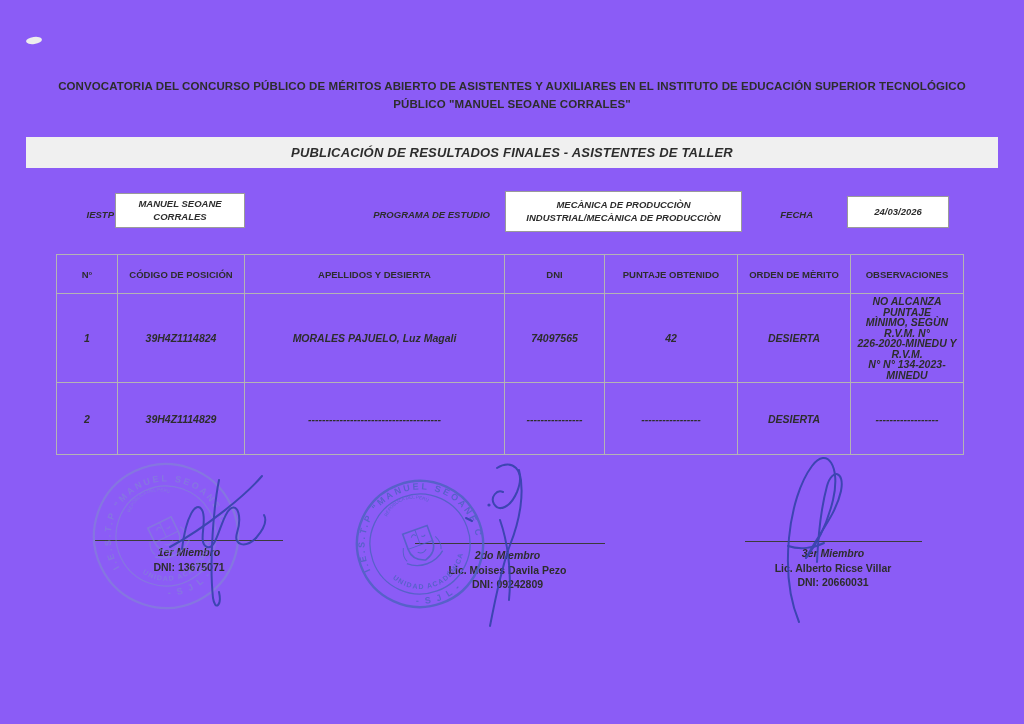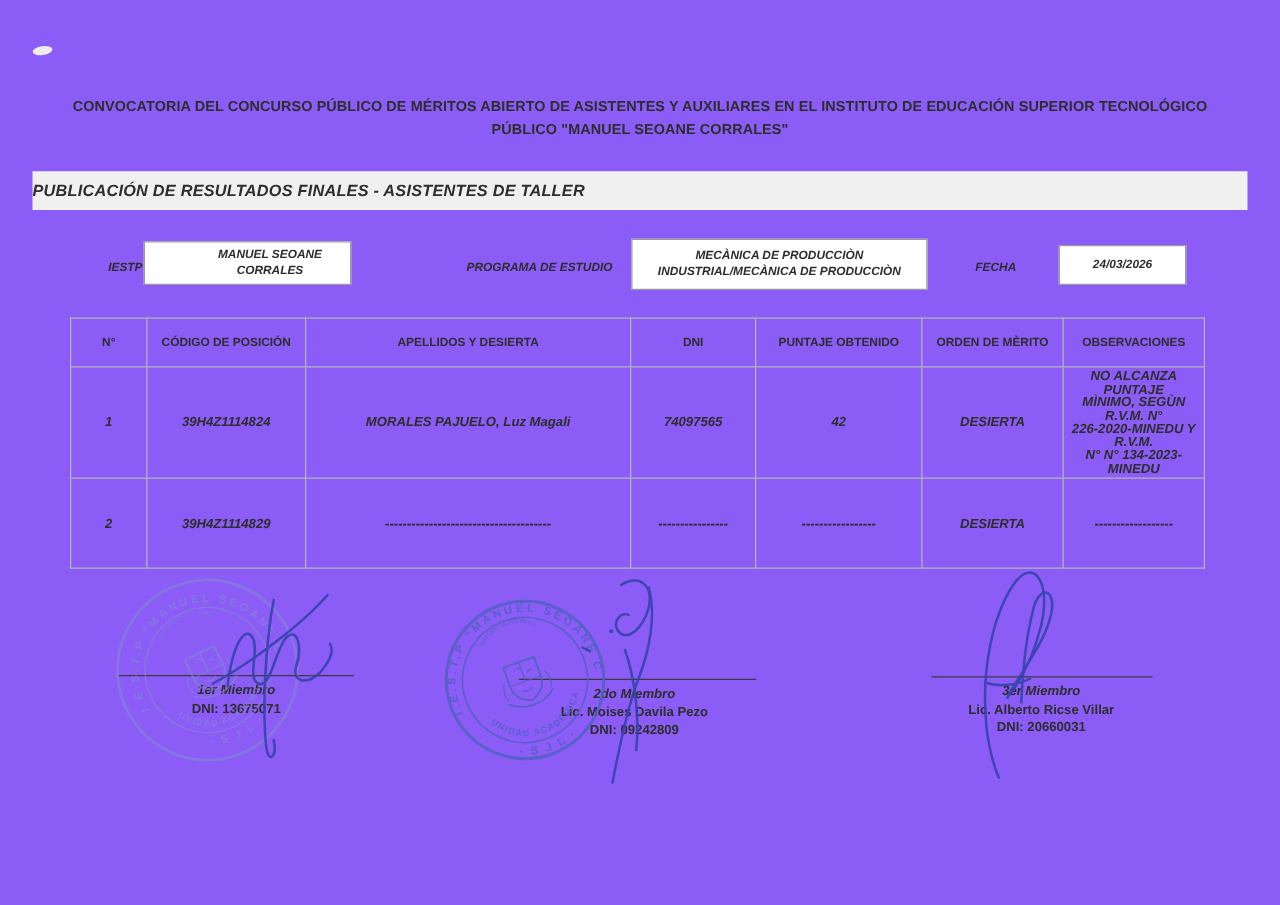--- a/index.html
+++ b/index.html
@@ -3,21 +3,21 @@
 <meta charset="utf-8">
 <style>
   html,body{margin:0;padding:0;background:#ffffff;}
   .page{
     position:relative;width:1024px;height:724px;background:#8b5cf6;overflow:hidden;
     font-family:"Liberation Sans","DejaVu Sans",sans-serif;color:#2d2d2d;
   }
   .smudge{position:absolute;left:26px;top:37px;width:16px;height:7px;background:#ededed;border-radius:50%;transform:rotate(-8deg);}
   .title{position:absolute;left:40px;right:40px;top:77px;text-align:center;font-size:11.5px;font-weight:bold;line-height:18px;letter-spacing:.1px;}
   .subtitle-band{position:absolute;left:26px;right:26px;top:137px;height:31px;background:#f0f0f0;}
-  .subtitle{width:100%;font-size:13px;font-weight:bold;font-style:italic;line-height:31px;letter-spacing:.2px;}
+  .subtitle{width:100%;text-align:center;font-size:13px;font-weight:bold;font-style:italic;line-height:31px;letter-spacing:.2px;}
   .info-label{position:absolute;font-size:9.5px;font-weight:bold;font-style:italic;text-align:right;}
   .info-box{
     position:absolute;border:1px solid #9a9a9a;background:#fff;display:flex;align-items:center;justify-content:center;
     font-size:9.5px;font-weight:bold;font-style:italic;text-align:center;line-height:12.5px;
   }
   .pre{white-space:pre-line;}
   table.results{
     position:absolute;left:56px;top:254px;width:907px;border-collapse:collapse;table-layout:fixed;
   }
   table.results th,table.results td{
@@ -44,21 +44,21 @@
   <div class="title">
     <div>CONVOCATORIA DEL CONCURSO PÚBLICO DE MÉRITOS ABIERTO DE ASISTENTES Y AUXILIARES EN EL INSTITUTO DE EDUCACIÓN SUPERIOR TECNOLÓGICO</div>
     <div>PÚBLICO "MANUEL SEOANE CORRALES"</div>
   </div>
 
   <div class="subtitle-band">
     <div class="subtitle">PUBLICACIÓN DE RESULTADOS FINALES  - ASISTENTES DE TALLER</div>
   </div>
 
   <div class="info-label" style="left:62px;top:209px;width:52px;">IESTP</div>
-  <div class="info-box pre" style="left:115px;top:193px;width:128px;height:33px;padding-left:36px;"><span class="pre">MANUEL SEOANE
+  <div class="info-box pre" style="left:115px;top:193px;width:128px;height:33px;"><span class="pre">MANUEL SEOANE
 CORRALES</span></div>
 
   <div class="info-label" style="left:360px;top:209px;width:130px;">PROGRAMA DE ESTUDIO</div>
   <div class="info-box" style="left:505px;top:191px;width:235px;height:39px;">
       <span class="pre">MECÀNICA DE PRODUCCIÒN
 INDUSTRIAL/MECÀNICA DE PRODUCCIÒN</span>
     </div>
 
   <div class="info-label" style="left:763px;top:209px;width:50px;">FECHA</div>
   <div class="info-box" style="left:847px;top:196px;width:100px;height:30px;">

